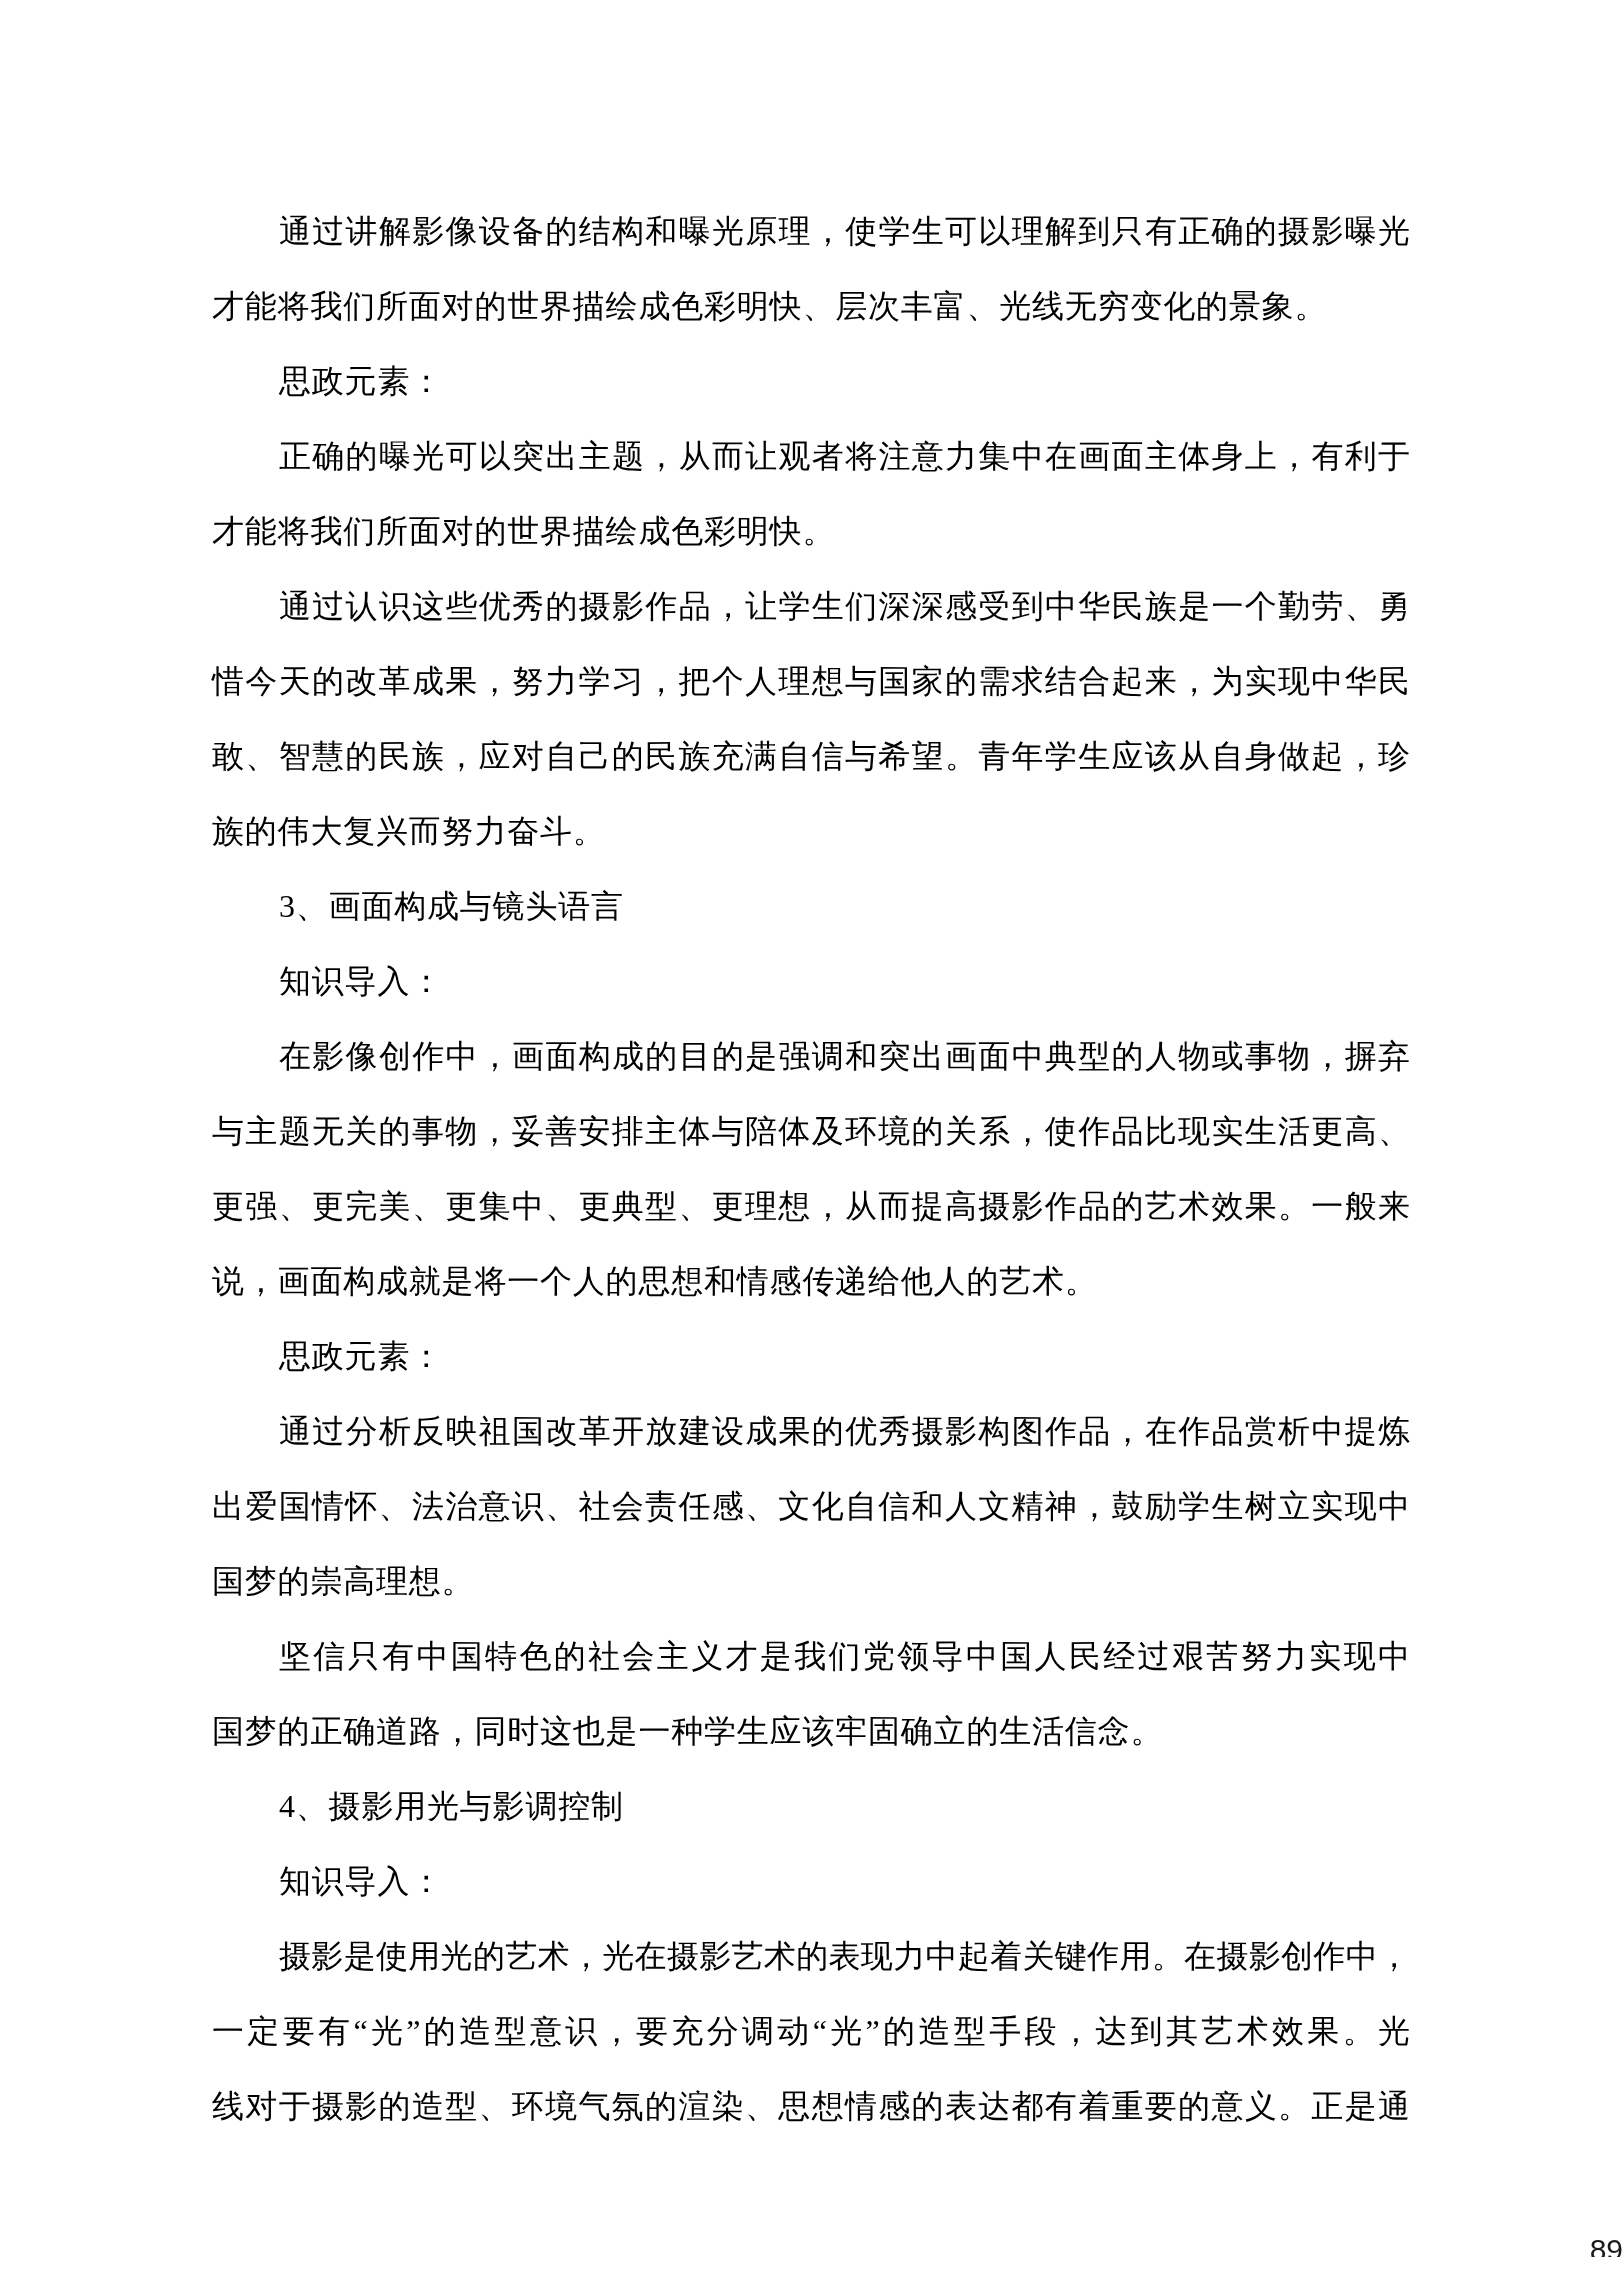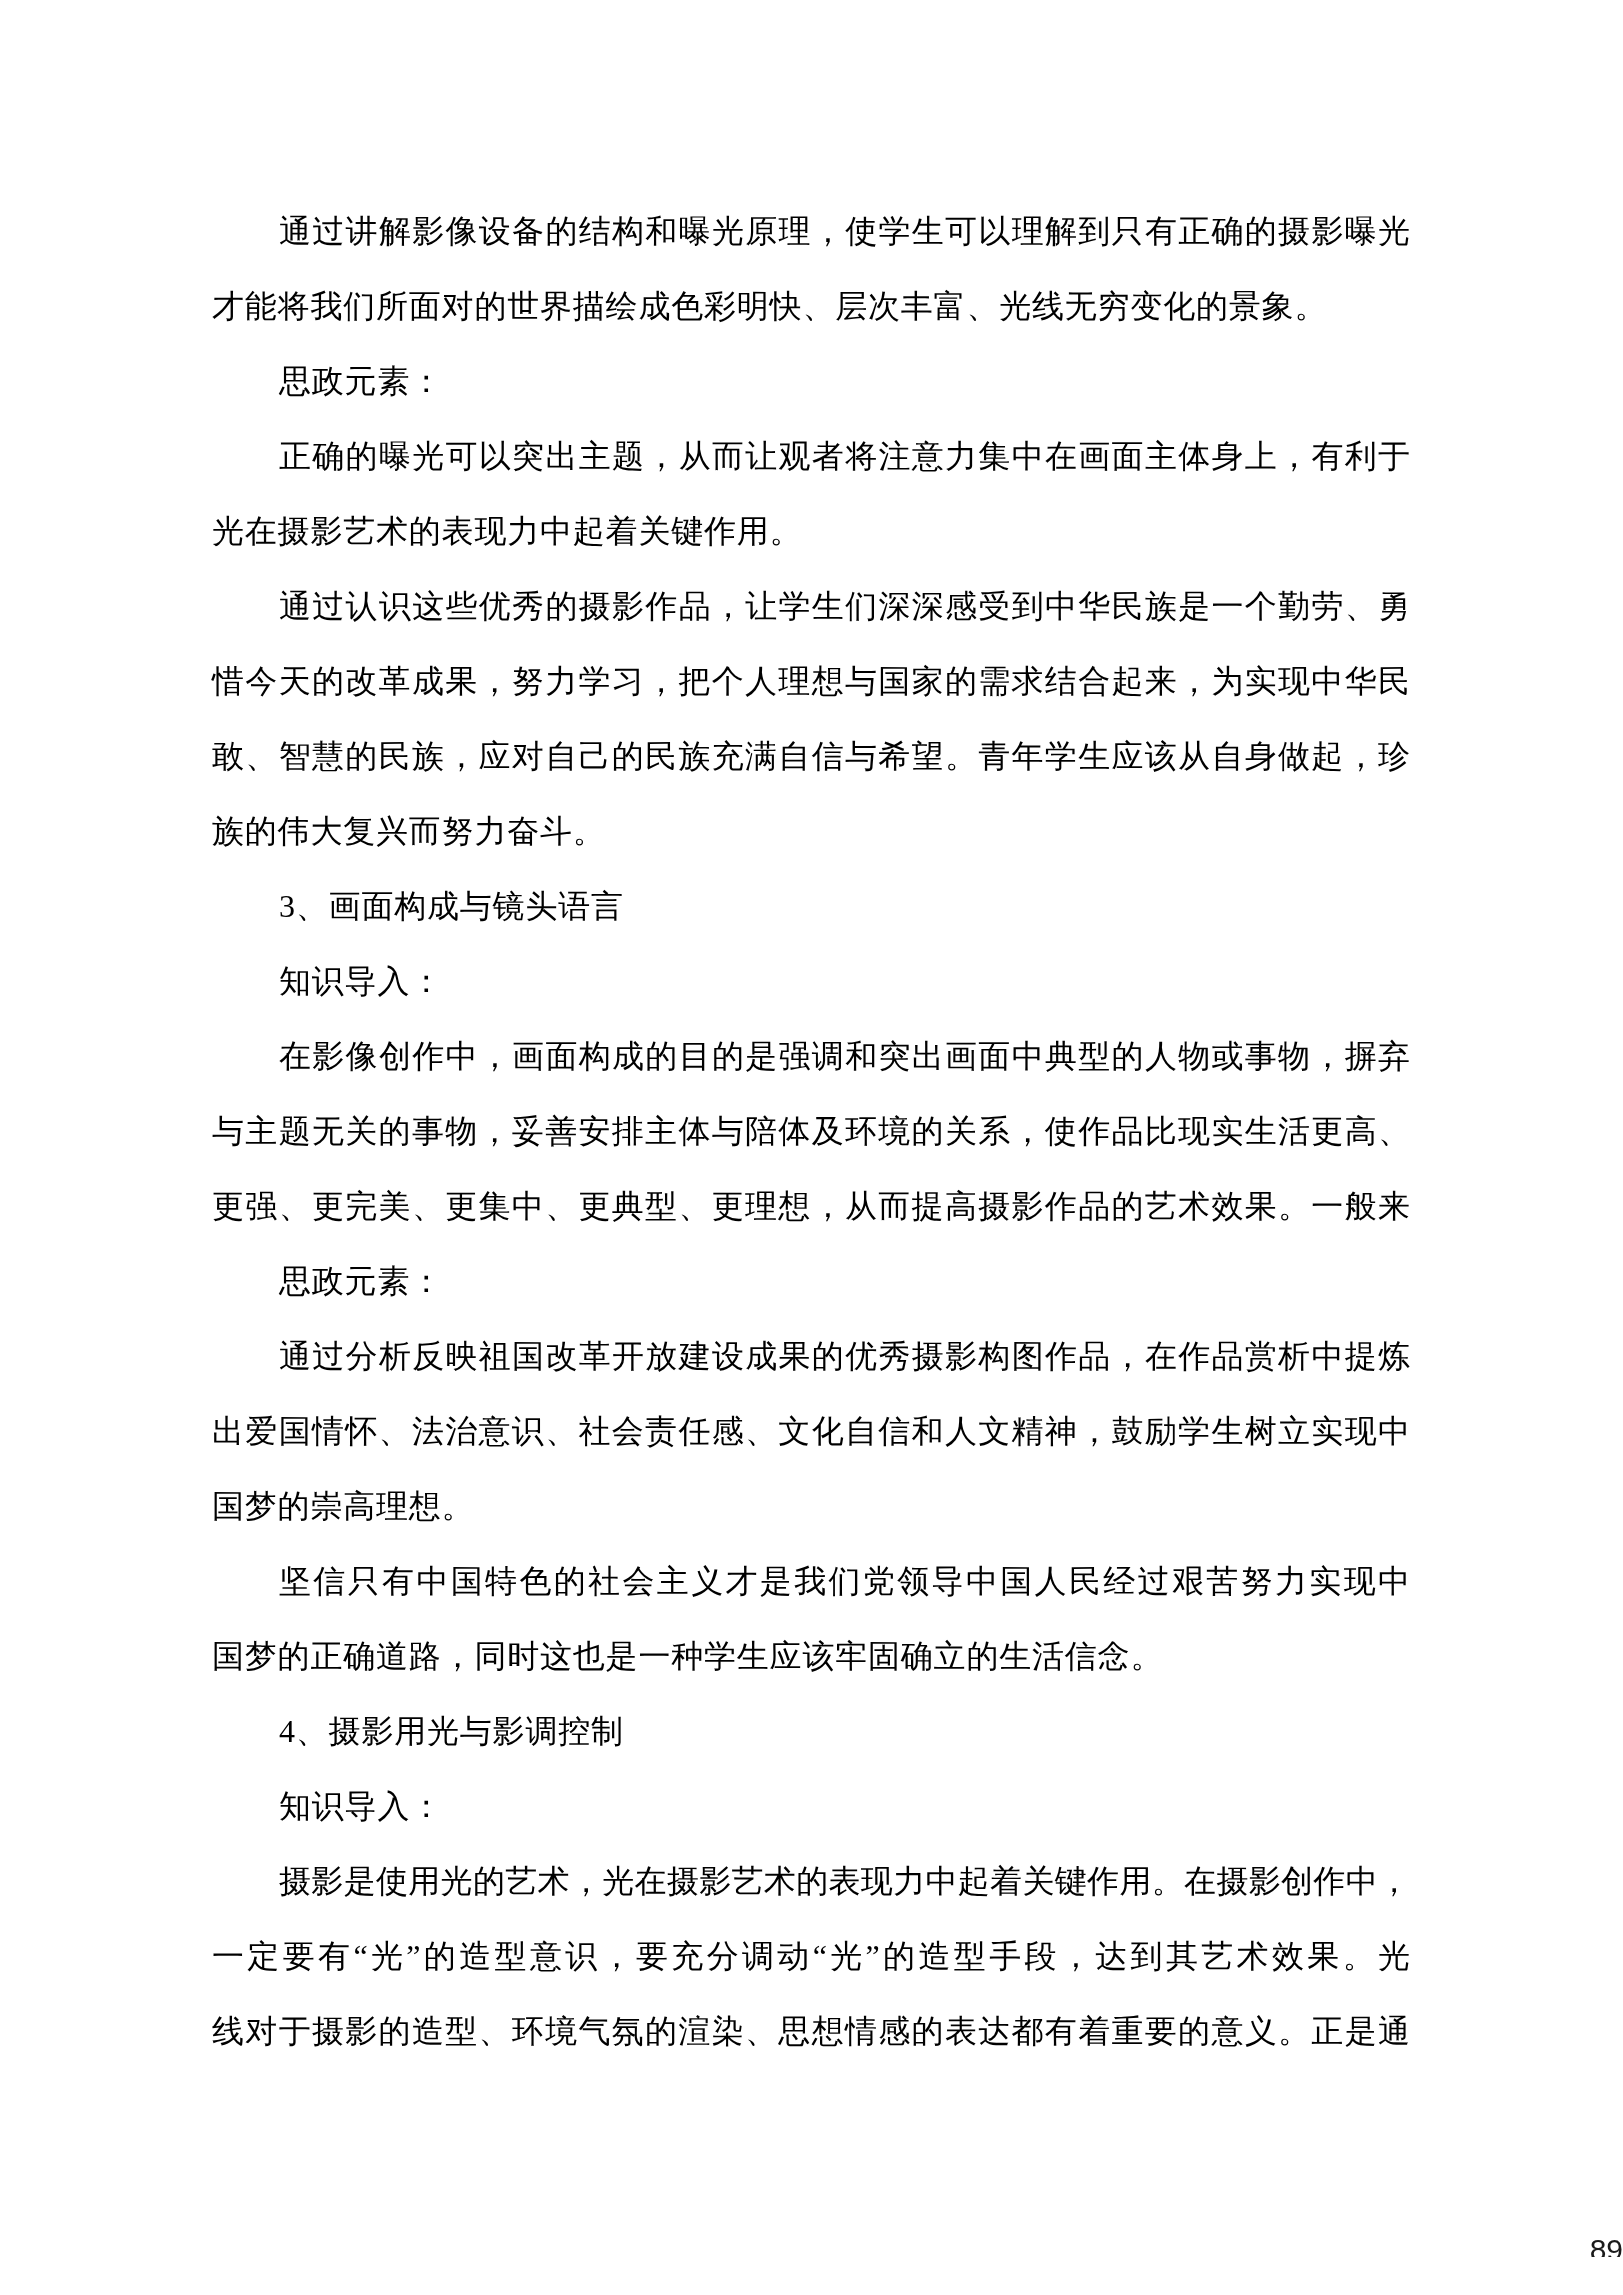--- a/index.html
+++ b/index.html
@@ -55,30 +55,31 @@
 </style>
 </head>
 <body>
 
 <div class="page">
   <div class="content" id="doc-content">
       <div class="line indent justify">通过讲解影像设备的结构和曝光原理，使学生可以理解到只有正确的摄影曝光</div>
       <div class="line">才能将我们所面对的世界描绘成色彩明快、层次丰富、光线无穷变化的景象。</div>
       <div class="line indent bold">思政元素：</div>
       <div class="line indent justify">正确的曝光可以突出主题，从而让观者将注意力集中在画面主体身上，有利于</div>
-      <div class="line">光在摄影艺术的表现力中起着关键作用。</div>
+      <div class="line">才能将我们所面对的世界描绘成色彩明快。</div>
       <div class="line indent justify">通过认识这些优秀的摄影作品，让学生们深深感受到中华民族是一个勤劳、勇</div>
       <div class="line justify">惜今天的改革成果，努力学习，把个人理想与国家的需求结合起来，为实现中华民</div>
       <div class="line justify">敢、智慧的民族，应对自己的民族充满自信与希望。青年学生应该从自身做起，珍</div>
       <div class="line">族的伟大复兴而努力奋斗。</div>
       <div class="line indent bold">3、画面构成与镜头语言</div>
       <div class="line indent bold">知识导入：</div>
       <div class="line indent justify">在影像创作中，画面构成的目的是强调和突出画面中典型的人物或事物，摒弃</div>
       <div class="line justify">与主题无关的事物，妥善安排主体与陪体及环境的关系，使作品比现实生活更高、</div>
       <div class="line justify">更强、更完美、更集中、更典型、更理想，从而提高摄影作品的艺术效果。一般来</div>
+      <div class="line">说，画面构成就是将一个人的思想和情感传递给他人的艺术。</div>
       <div class="line indent bold">思政元素：</div>
       <div class="line indent justify">通过分析反映祖国改革开放建设成果的优秀摄影构图作品，在作品赏析中提炼</div>
       <div class="line justify">出爱国情怀、法治意识、社会责任感、文化自信和人文精神，鼓励学生树立实现中</div>
       <div class="line">国梦的崇高理想。</div>
       <div class="line indent justify">坚信只有中国特色的社会主义才是我们党领导中国人民经过艰苦努力实现中</div>
       <div class="line">国梦的正确道路，同时这也是一种学生应该牢固确立的生活信念。</div>
       <div class="line indent bold">4、摄影用光与影调控制</div>
       <div class="line indent bold">知识导入：</div>
       <div class="line indent justify">摄影是使用光的艺术，光在摄影艺术的表现力中起着关键作用。在摄影创作中，</div>
       <div class="line justify">一定要有“光”的造型意识，要充分调动“光”的造型手段，达到其艺术效果。光</div>

